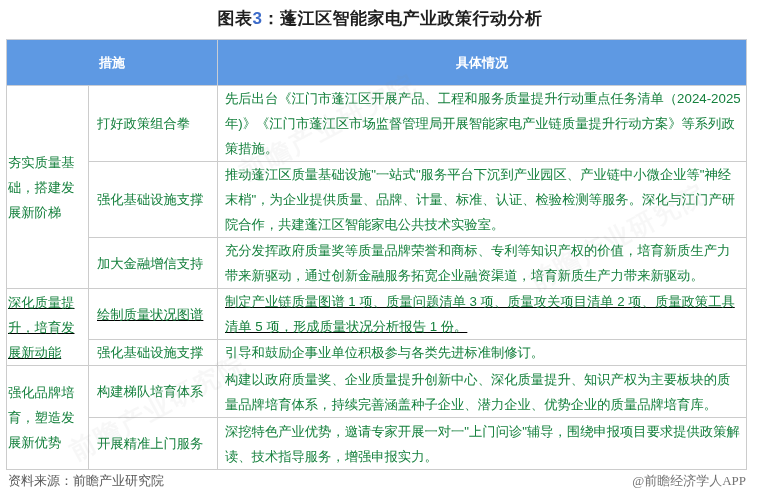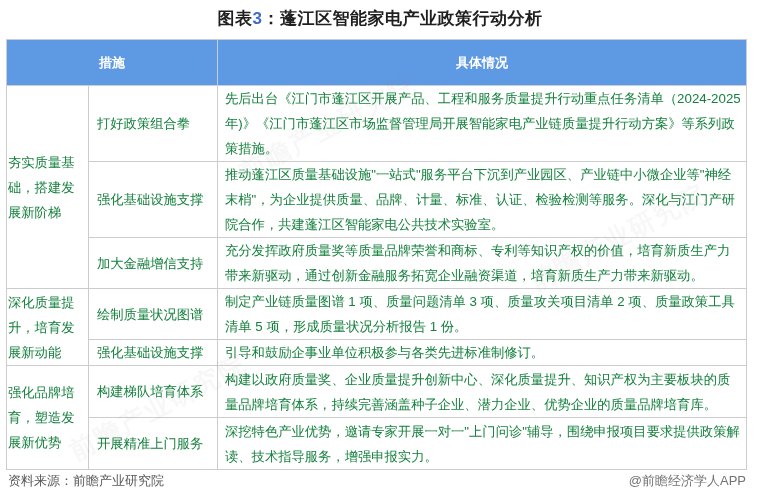--- a/index.html
+++ b/index.html
@@ -30,21 +30,21 @@
     overflow:hidden;
   }
   td.group{padding:0 5px 0 1px;}
   td.measure{padding:0 4px 0 8px;border-radius:11px;}
   td.detail{padding:0 4px 0 7px;}
   .footer{
     position:absolute;left:0;top:472px;width:760px;box-sizing:border-box;
     padding:0 14px 0 8px;display:flex;justify-content:space-between;
     font-size:13px;color:#595959;
   }
-  .footer .credit{color:#737373;}
+  .footer .credit{color:#737373;font-family:Liberation Serif, serif;}
   .watermark{
     position:absolute;pointer-events:none;color:#8a8a8a;opacity:0.06;
     font-size:26px;white-space:nowrap;transform:rotate(-28deg);z-index:5;
     font-weight:bold;letter-spacing:2px;
   }
   .wm1{left:230px;top:110px;}
   .wm2{left:520px;top:220px;}
   .wm3{left:60px;top:390px;}
 </style>
 </head>
@@ -75,21 +75,21 @@
   </tr>
   <tr style="height:76px;">
     <td class="measure">强化基础设施支撑</td>
     <td class="detail">推动蓬江区质量基础设施"一站式"服务平台下沉到产业园区、产业链中小微企业等"神经末梢"，为企业提供质量、品牌、计量、标准、认证、检验检测等服务。深化与江门产研院合作，共建蓬江区智能家电公共技术实验室。</td>
   </tr>
   <tr style="height:49px;">
     <td class="measure">加大金融增信支持</td>
     <td class="detail">充分发挥政府质量奖等质量品牌荣誉和商标、专利等知识产权的价值，培育新质生产力带来新驱动，通过创新金融服务拓宽企业融资渠道，培育新质生产力带来新驱动。</td>
   </tr>
 
-  <tr style="height:48px;">
+  <tr style="height:48px;text-decoration:underline;">
     <td class="group" rowspan="2">深化质量提升，培育发展新动能</td>
     <td class="measure">绘制质量状况图谱</td>
     <td class="detail">制定产业链质量图谱 1 项、质量问题清单 3 项、质量攻关项目清单 2 项、质量政策工具清单 5 项，形成质量状况分析报告 1 份。</td>
   </tr>
   <tr style="height:25px;">
     <td class="measure">强化基础设施支撑</td>
     <td class="detail">引导和鼓励企事业单位积极参与各类先进标准制修订。</td>
   </tr>
 
   <tr style="height:52px;">

